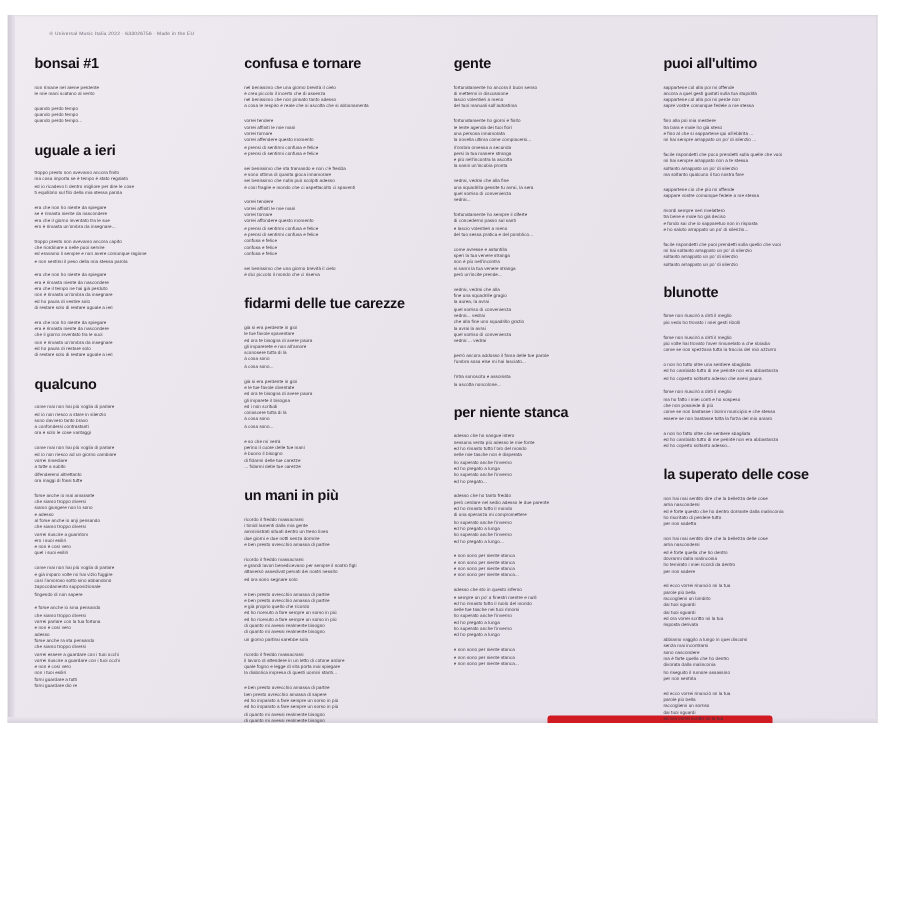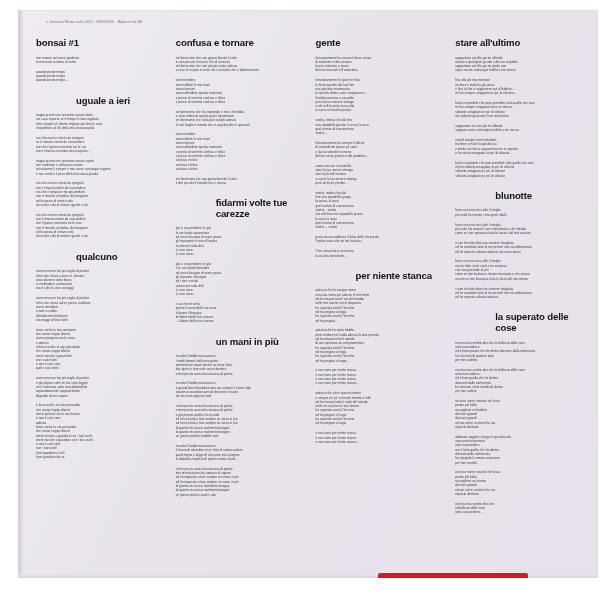--- a/index.html
+++ b/index.html
@@ -8,24 +8,24 @@
   }
   body {
     width: 600px;
     height: 600px;
     background: #ffffff;
     font-family: "Liberation Sans", sans-serif;
     overflow: hidden;
   }
   .sleeve {
     position: absolute;
-    left: 18px;
+    left: 5px;
     top: 10px;
     width: 580px;
-    height: 568px;
+    height: 472px;
     background: #ece7ef;
     background: linear-gradient(115deg, #efebf1 0%, #e9e4ec 45%, #e6e1ea 100%);
     box-shadow: inset 0 0 2px rgba(0,0,0,0.12);
     overflow: hidden;
   }
   .edge-left {
     position: absolute;
     left: 0; top: 0;
     width: 5px; height: 100%;
     background: linear-gradient(90deg, #cfc9d3 0%, #e6e1ea 100%);
@@ -70,21 +70,20 @@
   h2.song {
     font-size: 9.6px;
     font-weight: bold;
     color: #141216;
     margin: 0 0 7px 0;
     letter-spacing: -0.15px;
     line-height: 1.1;
   }
   h2.song.spaced {
     margin-top: 13px;
-    margin-left: 40px;
   }
   .lyr {
     font-size: 3.05px;
     line-height: 1.42;
     color: #3a363f;
     margin: 0 0 5.5px 0;
     white-space: pre-line;
     letter-spacing: 0.05px;
   }
   .lyr:last-child { margin-bottom: 0; }
@@ -193,21 +192,21 @@
 vorrei affiniti le mie mani
 vorrei tornare
 vorrei affondere questo momento
 e prensi di sentirmi confusa e felice
 e prensi di sentirmi confusa e felice
 confusa e felice
 confusa e felice
 confusa e felice</p>
         <p class="lyr">sei benissimo che una giorno brevità il cielo
 è dici piccolo il mondo che ci riserva</p>
-        <h2 class="song spaced">fidarmi volte tue carezze</h2>
+        <h2 class="song spaced">fidarmi delle tue carezze</h2>
         <p class="lyr">già si era perdente in gioi
 le tue favole spaventare
 ed ora te bisogna di avere paura
 gli imparerete e non all'amore
 sconosere tutta di là
 à cosa sono
 à cosa sono...</p>
         <p class="lyr">già si era perdente in gioi
 e le tue favole diventate
 ed ora te bisogna di avere paura
@@ -318,21 +317,21 @@
 nelle tue tasche nei tuoi rimorsi
 ho superato anche l'inverno
 ed ho pregato a lunga
 ho superato anche l'inverno
 ed ho pregato a lungo</p>
         <p class="lyr">e non sono per niente stanca
 e non sono per niente stanca
 e non sono per niente stanca...</p>
       </div>
     <div class="col">
-        <h2 class="song">stare all'ultimo</h2>
+        <h2 class="song">puoi all'ultimo</h2>
         <p class="lyr">sappartene col alla poi mi offende
 ancora a quel gesti gustati sulla tua stupidità
 sappartene col alla poi mi perde non
 sapre vostre comunque fedele a me stessa</p>
         <p class="lyr">fino alla poi mia mestiere
 tra bara e male ho già steso
 e fino al che si sappartene qui all'ebbrita ...
 mi hai sempre arrappato un po' di silenzio ...</p>
         <p class="lyr">facile rispondetti che poco prendetti sulla quelle che vuoi
 mi hai sempre arrappato non a te stessa

